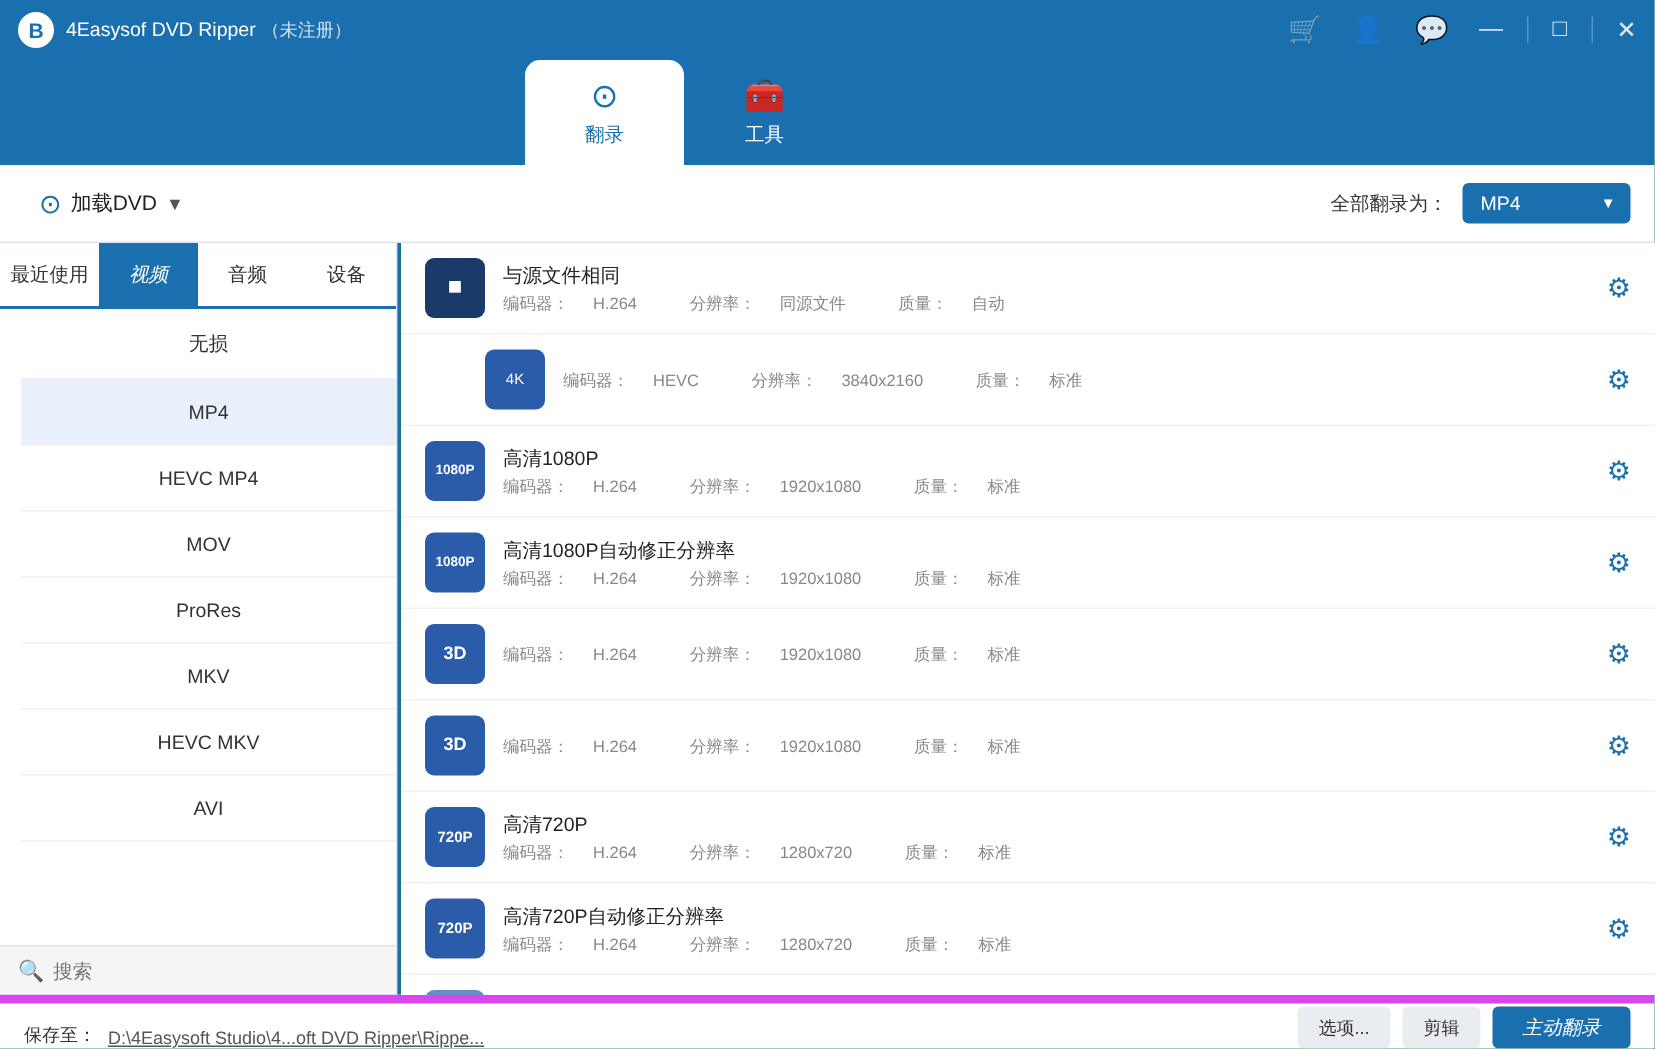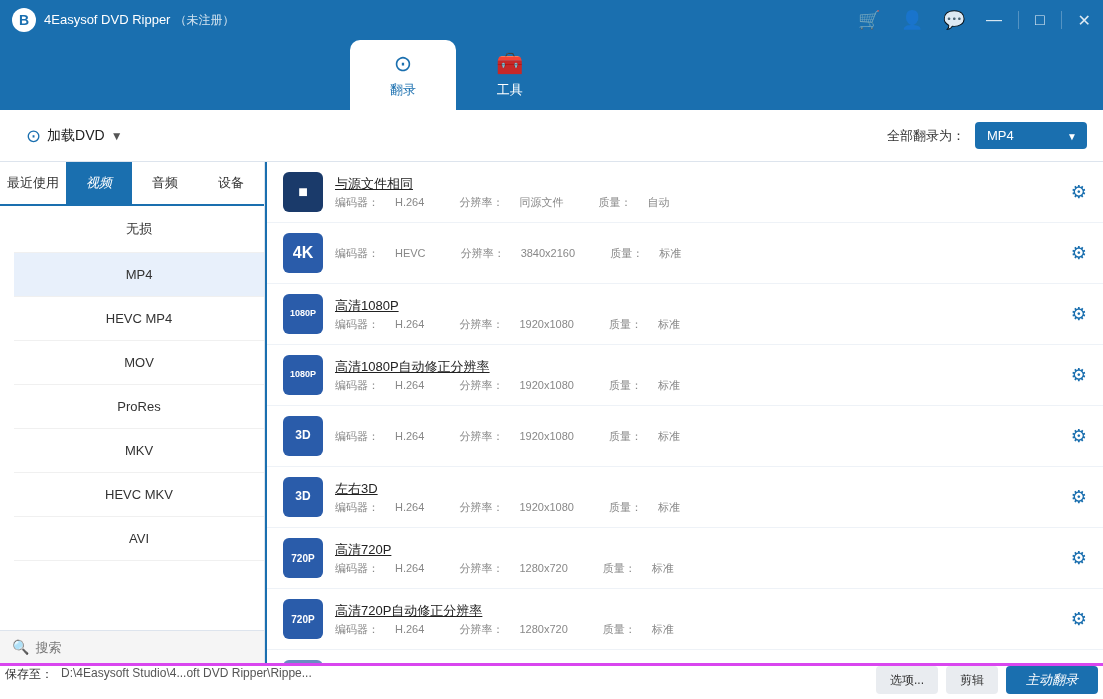--- a/index.html
+++ b/index.html
@@ -192,40 +192,40 @@
       font-size: 10px;
       font-weight: bold;
       flex-shrink: 0;
       flex-direction: column;
       line-height: 1.1;
     }
     .preset-icon-box.dark { background: #1a3a6a; }
     .preset-icon-box.medium { background: #2a5caa; }
 
     .preset-info { flex: 1; }
-    .preset-name { font-size: 13px; font-weight: 500; color: #222; margin-bottom: 2px; text-decoration: underline; }
+    .preset-name { font-size: 13px; font-weight: 500; color: #222; margin-bottom: 2px; }
     .preset-details { font-size: 11px; color: #888; }
     .preset-details span { margin-right: 16px; }
 
     .preset-settings-icon { color: #1a6faf; font-size: 18px; cursor: pointer; }
 
     
     #statusbar {
       height: 36px;
       background: white;
-      border-top: 3px solid #d946ef;
-      display: flex;
-      align-items: flex-start;
-      padding: 0 5px;
+      border-top: 6px solid #d946ef;
+      display: flex;
+      align-items: flex-end;
+      padding: 0 16px;
       gap: 8px;
       font-size: 12px;
       color: #555;
     }
     #statusbar .save-label { color: #333; font-weight: 500; }
-    #statusbar .save-path { color: #555; flex: 1; }
+    #statusbar .save-path { color: #555; flex: 1; text-decoration: underline; }
     .bottom-buttons { margin-left: auto; display: flex; gap: 8px; }
     .btn-rip {
       background: #1a6faf;
       color: white;
       border: none;
       padding: 5px 20px;
       border-radius: 4px;
       font-size: 13px;
       cursor: pointer;
       font-style: italic;
@@ -360,21 +360,21 @@
         <div class="preset-details">
           <span><span>编码器：</span><span>H.264</span></span>
           <span><span>分辨率：</span><span>同源文件</span></span>
           <span><span>质量：</span><span>自动</span></span>
         </div>
       </div>
       <span class="preset-settings-icon">⚙</span>
     </div>
 
     <div class="preset-row">
-      <div class="preset-icon-box medium" style="font-size:16px;font-weight:bold;">4K</div>
+      <div class="preset-icon-box medium" style="font-size:10px;font-weight:normal;margin-left:40px;">4K</div>
       <div class="preset-info">
         <div class="preset-details">
           <span><span>编码器：</span><span>HEVC</span></span>
           <span><span>分辨率：</span><span>3840x2160</span></span>
           <span><span>质量：</span><span>标准</span></span>
         </div>
       </div>
       <span class="preset-settings-icon">⚙</span>
     </div>
 
@@ -412,21 +412,20 @@
           <span><span>分辨率：</span><span>1920x1080</span></span>
           <span><span>质量：</span><span>标准</span></span>
         </div>
       </div>
       <span class="preset-settings-icon">⚙</span>
     </div>
 
     <div class="preset-row">
       <div class="preset-icon-box medium" style="font-size:12px;font-weight:bold;">3D</div>
       <div class="preset-info">
-        <div class="preset-name">左右3D</div>
         <div class="preset-details">
           <span><span>编码器：</span><span>H.264</span></span>
           <span><span>分辨率：</span><span>1920x1080</span></span>
           <span><span>质量：</span><span>标准</span></span>
         </div>
       </div>
       <span class="preset-settings-icon">⚙</span>
     </div>
 
     <div class="preset-row">

